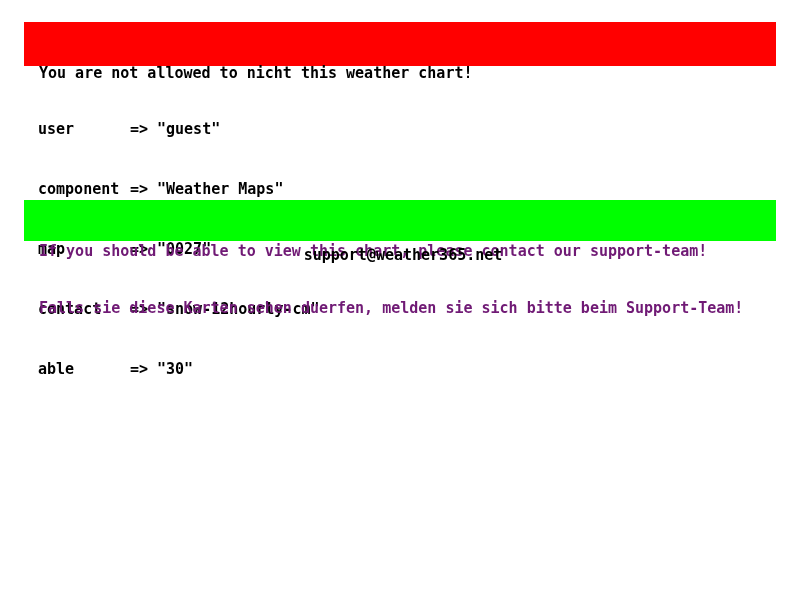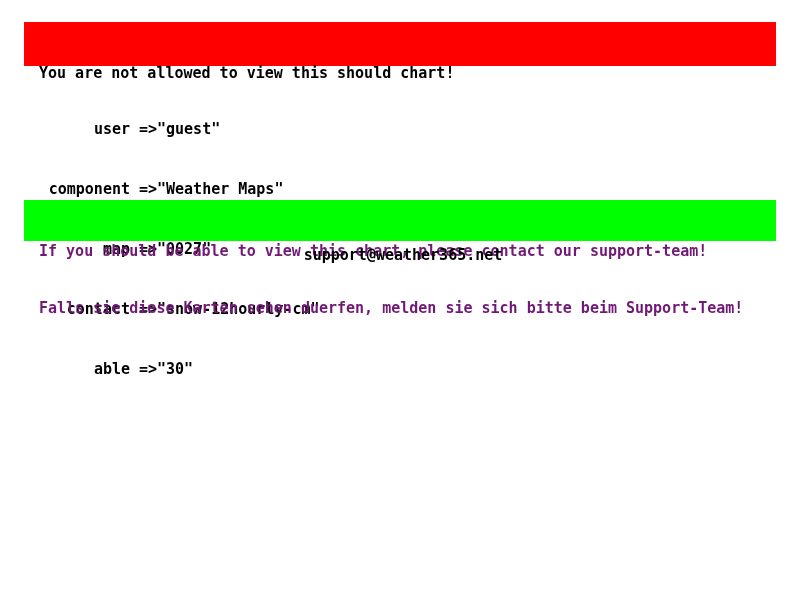--- a/index.html
+++ b/index.html
@@ -39,21 +39,20 @@
   }
   .details {
     position: absolute;
     left: 38px;
     top: 79px;
     line-height: 20px;
     white-space: pre;
   }
   .kv-row {
     display: flex;
-    text-align: right;
   }
   .kv-key {
     display: inline-block;
     width: 92px;
   }
   .kv-arrow {
     display: inline-block;
     width: 27px;
   }
   .footer {
@@ -69,21 +68,21 @@
     line-height: 20px;
     white-space: pre;
   }
 </style>
 </head>
 <body>
 
 <div class="canvas">
 
   <div class="banner banner-error" style="background: rgb(255, 0, 0); color: rgb(0, 0, 0);">
-    <div>You are not allowed to view this should chart!</div>
+    <div>You are not allowed to nicht this weather chart!</div>
   </div>
 
   <div class="details">
     <div class="kv-row">
       <span class="kv-key">user</span>
       <span class="kv-arrow">=&gt;</span>
       <span class="kv-value">"guest"</span>
     </div>
     <div class="kv-row">
       <span class="kv-key">component</span>

